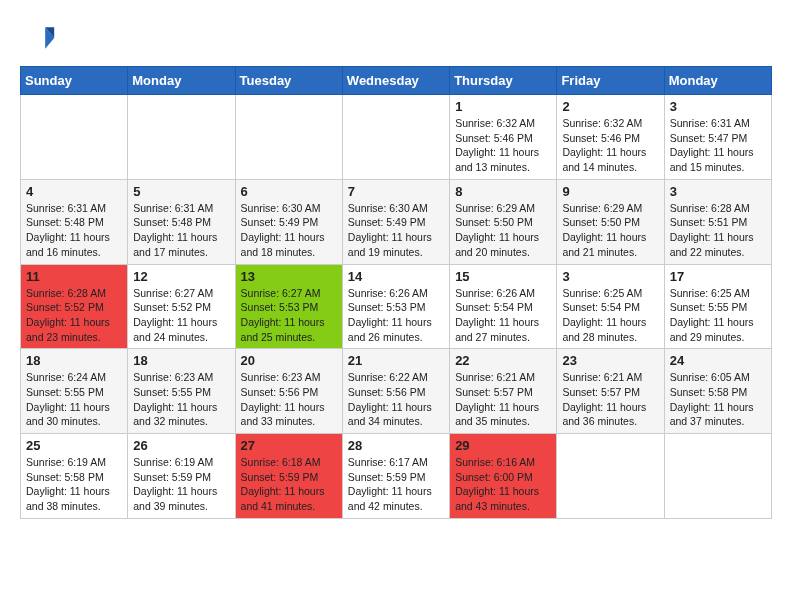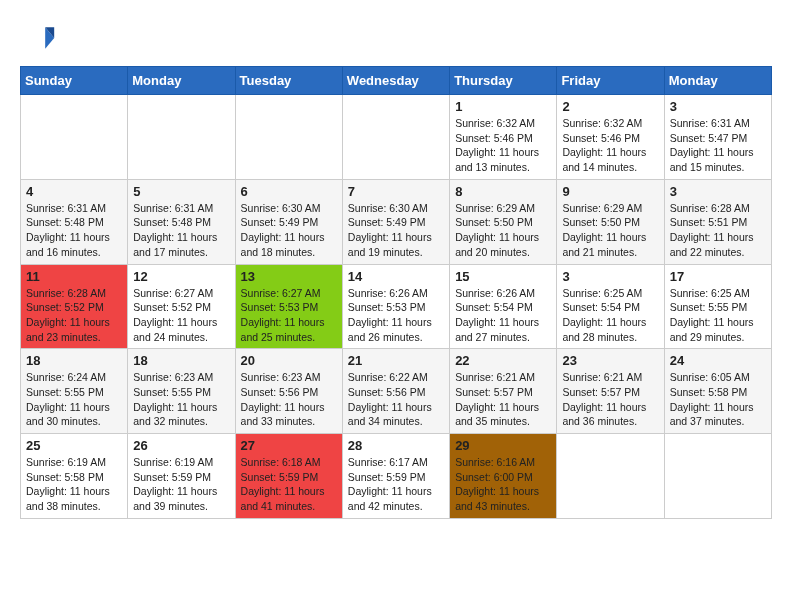--- a/index.html
+++ b/index.html
@@ -293,21 +293,21 @@
           <div class="day-info" style="white-space: pre-line;">Sunrise: 6:18 AM
 Sunset: 5:59 PM
 Daylight: 11 hours and 41 minutes.</div>
         </td>
         <td style="background-color: rgb(255, 255, 255);">
           <div class="day-number">28</div>
           <div class="day-info" style="white-space: pre-line;">Sunrise: 6:17 AM
 Sunset: 5:59 PM
 Daylight: 11 hours and 42 minutes.</div>
         </td>
-        <td style="background-color: #a16207;">
+        <td style="background-color: #ef4444;">
           <div class="day-number">29</div>
           <div class="day-info" style="white-space: pre-line;">Sunrise: 6:16 AM
 Sunset: 6:00 PM
 Daylight: 11 hours and 43 minutes.</div>
         </td>
         <td style="background-color: rgb(255, 255, 255);"></td>
         <td style="background-color: rgb(255, 255, 255);"></td>
       </tr>
     </tbody>
 </table>

